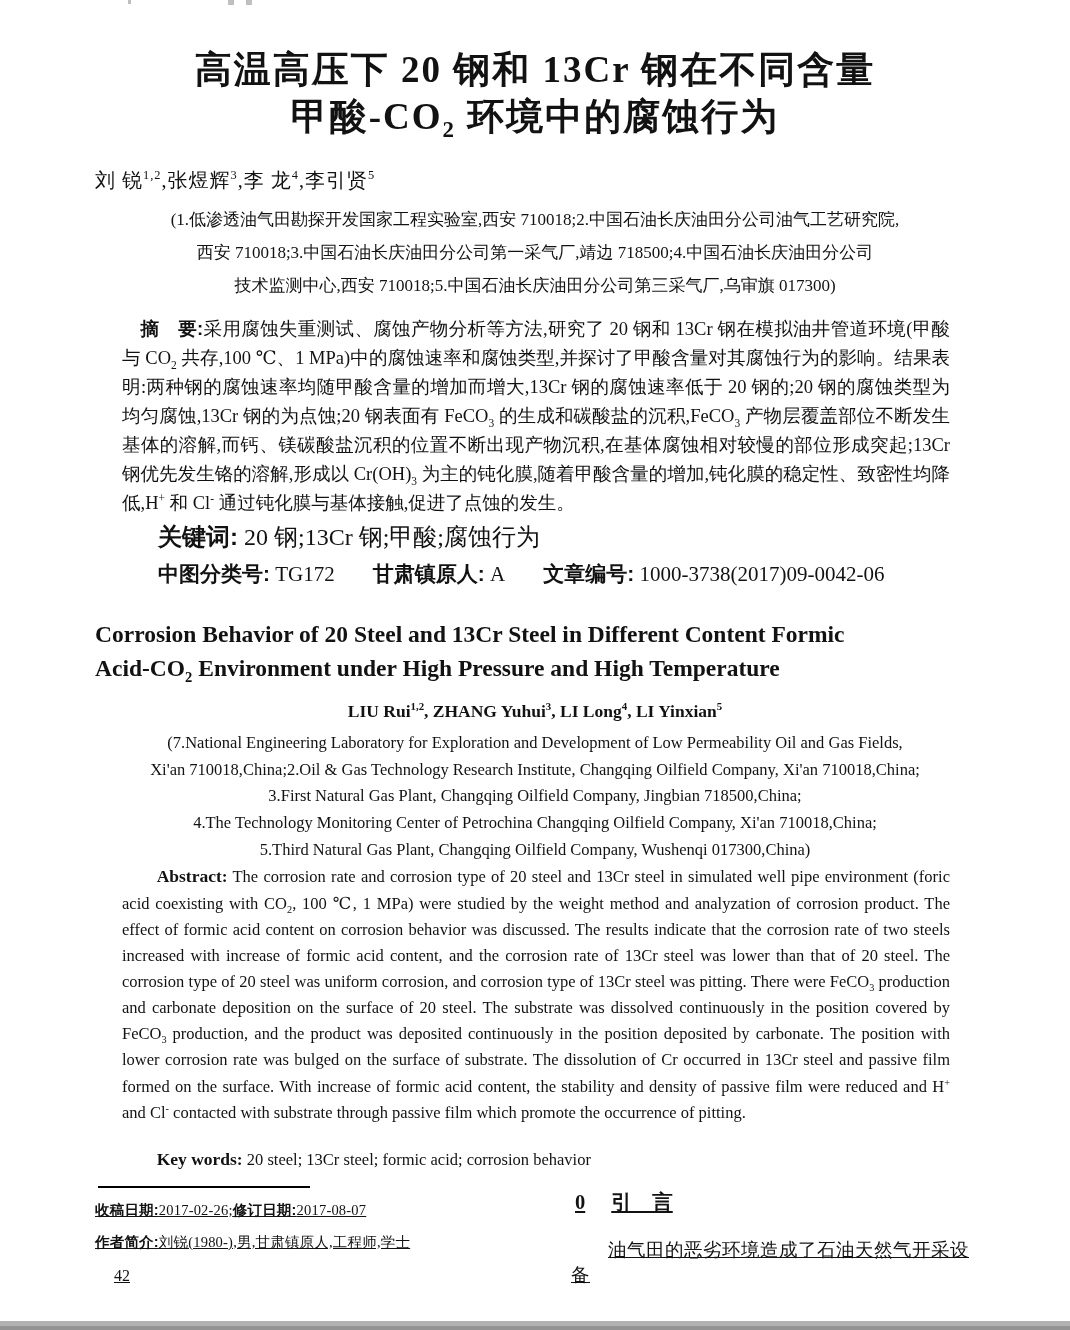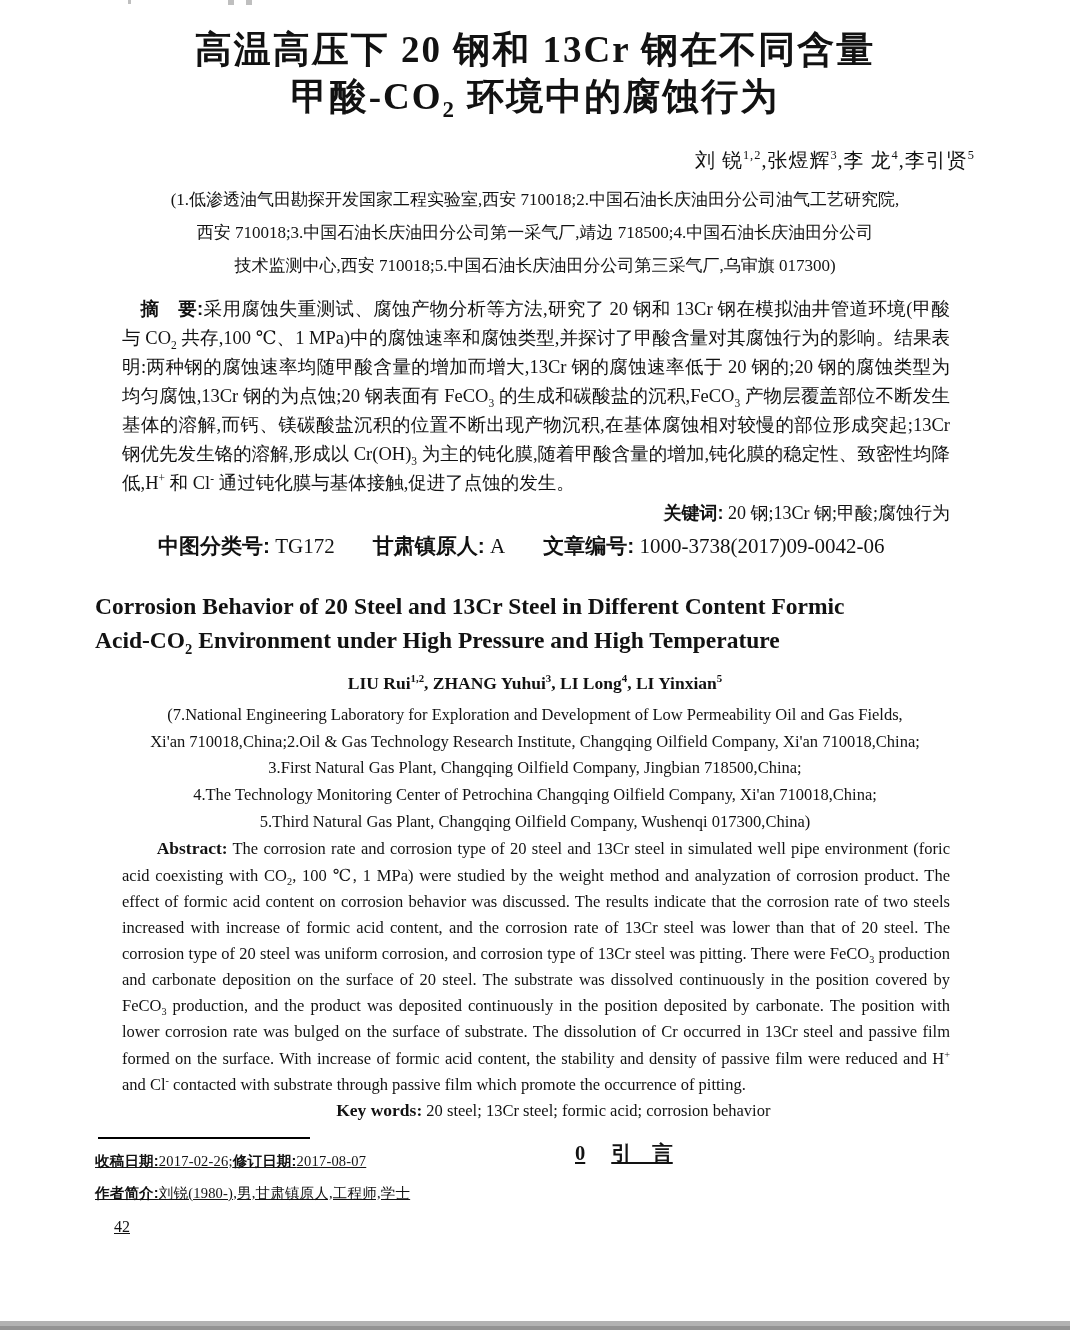--- a/index.html
+++ b/index.html
@@ -7,51 +7,51 @@
   body {
     background:#ffffff;
     color:#121212;
     font-family:"Liberation Serif", "DejaVu Serif", serif;
     position:relative;
     overflow:hidden;
   }
   sup { font-size:62%; vertical-align:super; line-height:0; }
   sub { font-size:62%; vertical-align:sub; line-height:0; }
 
-  .content { width:880px; margin:0 auto; padding-top:12px; }
+  .content { width:880px; margin:0 auto; padding-top:32px; }
 
   .scan-artifact { position:absolute; background:#8a8a8a; opacity:.55; }
 
   .cn-title {
     text-align:center; font-weight:700; font-size:37px; line-height:1.28;
     letter-spacing:2px; margin-top:14px;
   }
-  .cn-authors { text-align:right; font-size:20px; margin-top:26px; letter-spacing:1px; }
+  .cn-authors { text-align:left; font-size:20px; margin-top:26px; letter-spacing:1px; }
   .cn-affils { text-align:center; font-size:17px; line-height:1.95; margin-top:9px; }
 
   .cn-abstract {
     font-size:18.5px; line-height:1.565; text-align:justify;
     padding:0 25px 0 27px; margin-top:13px; text-indent:1em;
   }
   .label-hei { font-family:"Liberation Sans","DejaVu Sans",sans-serif; font-weight:700; }
 
-  .cn-keywords { padding:0 25px 0 63px; font-size:18px; margin-top:3px;text-align:right; }
+  .cn-keywords { padding:0 25px 0 63px; font-size:24px; margin-top:3px; }
   .meta-line { padding-left:63px; font-size:21px; margin-top:7px; display:flex; }
   .meta-line .pair { margin-right:38px; white-space:nowrap; }
 
   .en-title { text-align:left; font-weight:700; font-size:23.5px; line-height:1.45; margin-top:29px; }
   .en-authors { text-align:center; font-weight:700; font-size:17.5px; margin-top:16px; }
   .en-affils { text-align:center; font-size:16.5px; line-height:1.62; margin-top:8px; }
 
   .en-abstract {
     font-size:16.5px; line-height:1.58; text-align:justify;
     padding:0 25px 0 27px; text-indent:2.1em;
   }
   .en-abstract b { font-size:17.5px; }
-  .en-keywords { padding:0 25px 0 27px; text-indent:2.1em; font-size:16.5px; margin-top:2px;text-align:center; }
+  .en-keywords { padding:0 25px 0 27px; text-indent:2.1em; font-size:16.5px; margin-top:23px; }
   .en-keywords b { font-size:17.5px; }
 
   .bottom-row { display:flex; margin-top:16px; align-items:flex-start;text-decoration:underline; }
   .foot-left { width:452px; flex:0 0 452px; }
   .foot-rule { width:212px; height:2px; background:#000; margin-left:3px; }
   .foot-line { font-size:14.5px; margin-top:13px; letter-spacing:.2px; white-space:nowrap; }
   .foot-line .label-hei { font-size:14.5px; }
   .page-number { font-size:16px; margin-top:15px; padding-left:19px; }
 
   .col-right { flex:1; padding-left:24px; }
@@ -124,20 +124,21 @@
       <div class="foot-line"><b class="label-hei">收稿日期:</b><span>2017-02-26;</span><b class="label-hei">修订日期:</b><span>2017-08-07</span></div>
       <div class="foot-line"><b class="label-hei">作者简介:</b><span>刘锐(1980-),男,甘肃镇原人,工程师,学士</span></div>
       <div class="page-number">42</div>
     </div>
 
     <div class="col-right">
       <div class="section-heading">
         <span class="sec-num">0</span>
         <span>引　言</span>
       </div>
+      <p class="intro-line">油气田的恶劣环境造成了石油天然气开采设备</p>
     </div>
 
   </div>
 
 </div>
 
 <div class="page-bottom-bar">
   <div class="darker"></div>
 </div>
 

